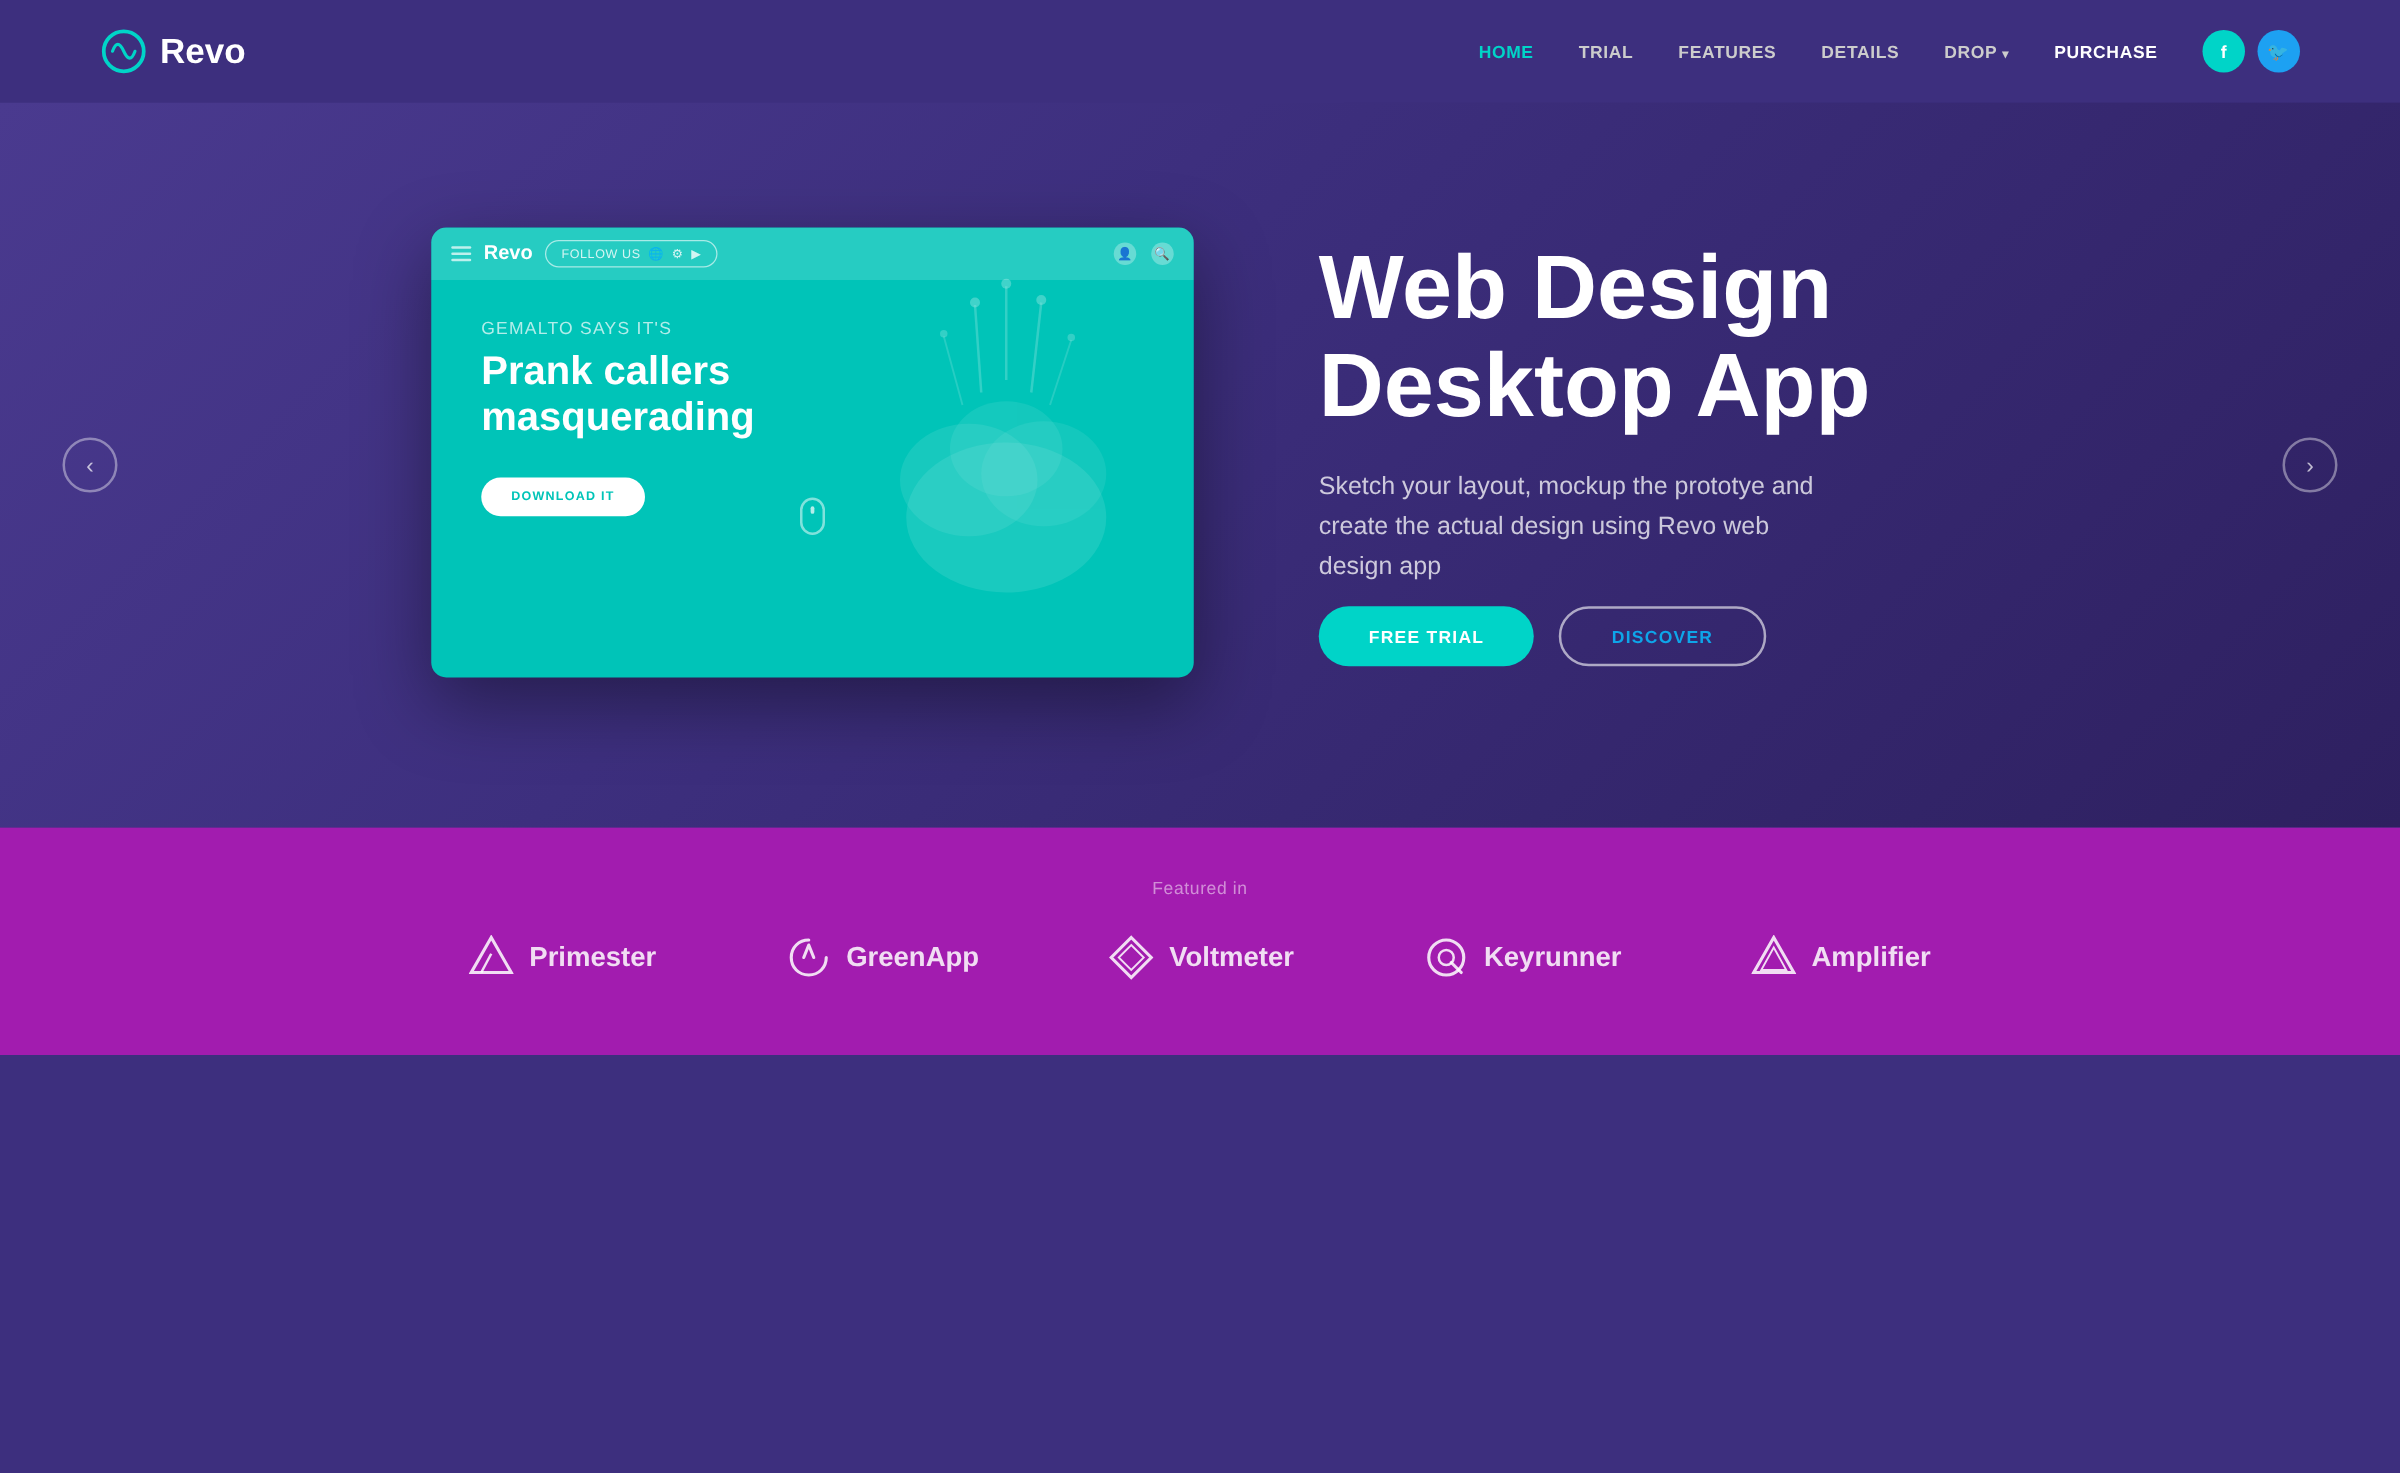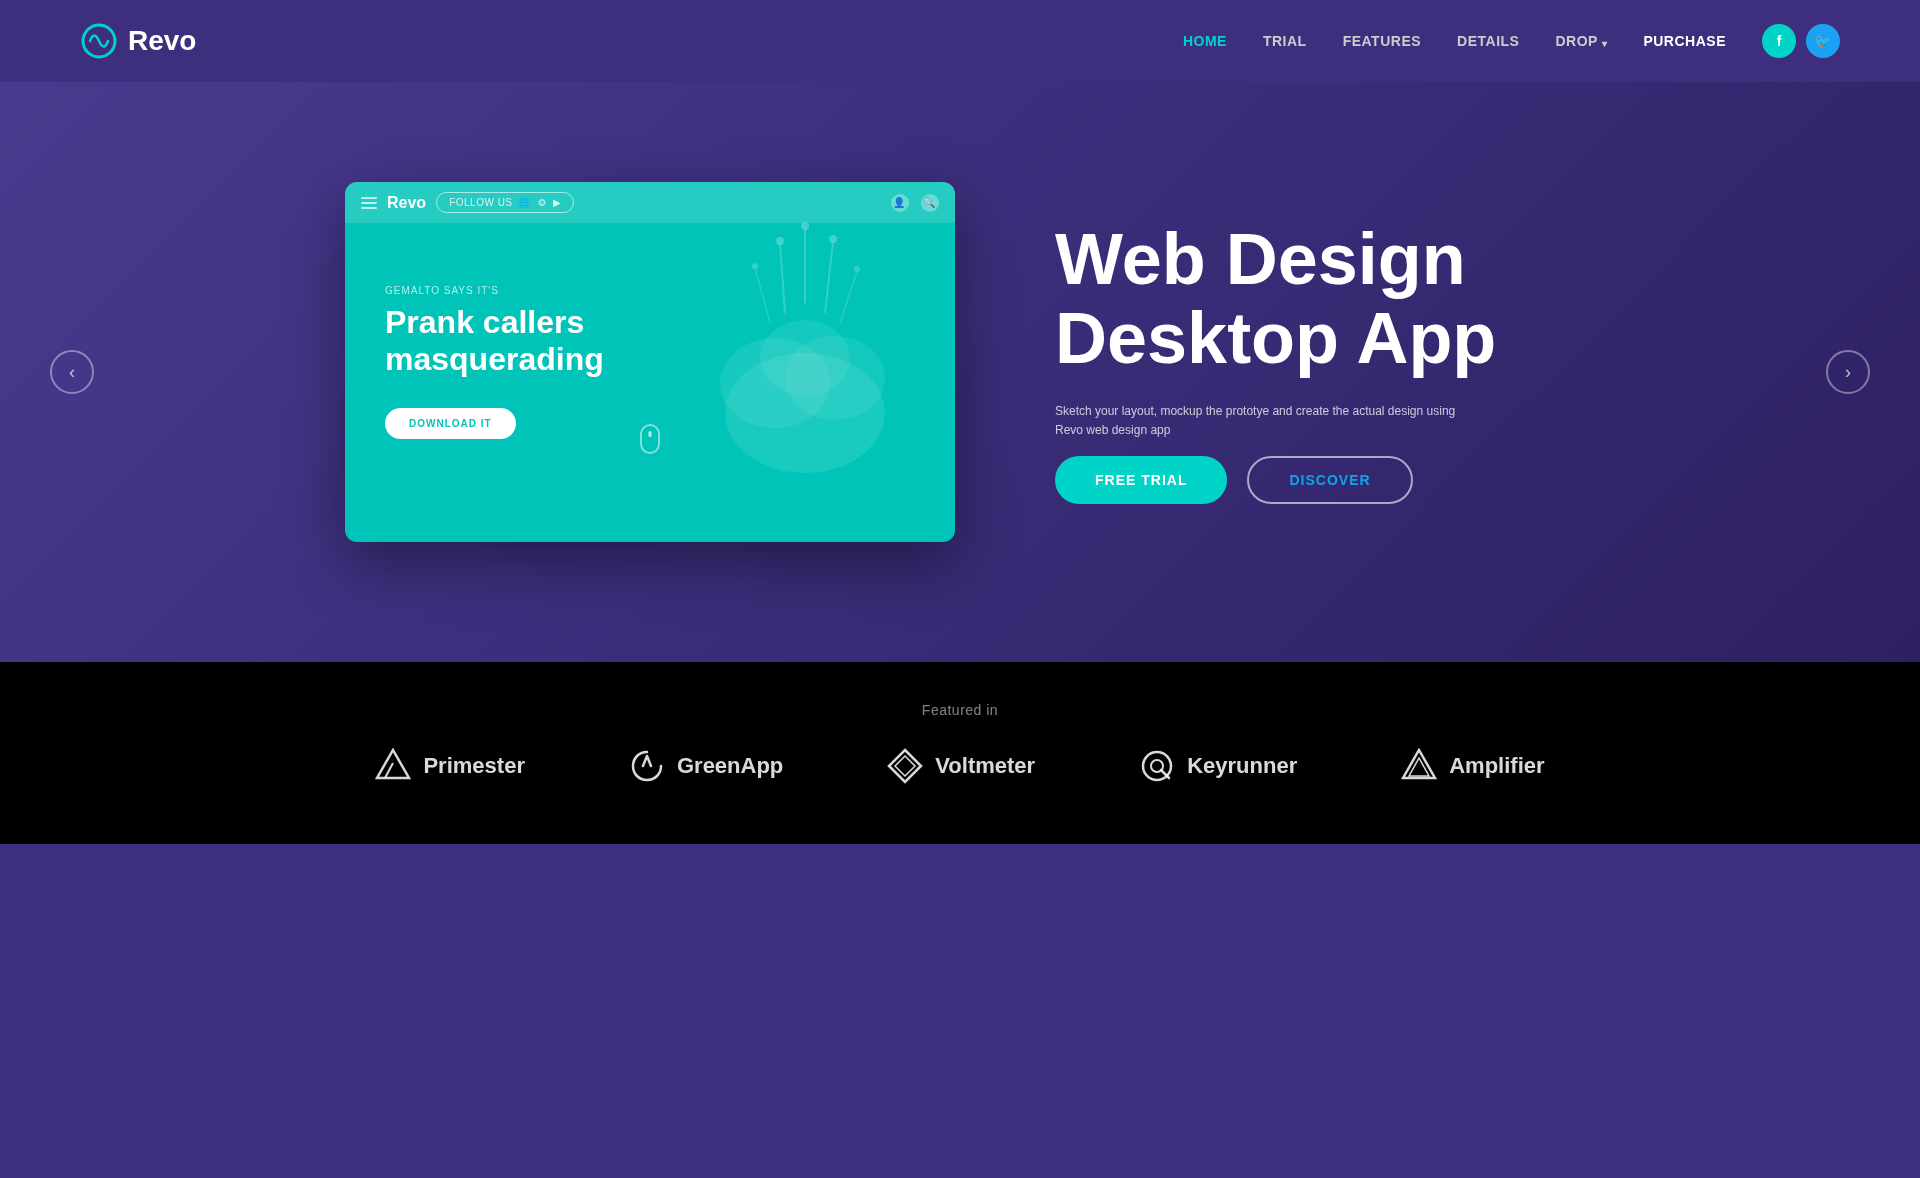--- a/index.html
+++ b/index.html
@@ -203,26 +203,25 @@
       font-size: 10px;
       color: #fff;
     }
 
     
     .preview-content {
       padding: 30px 40px;
       position: relative;
     }
     .preview-small-label {
-      font-size: 10px;
+      font-size: 14px;
       color: rgba(255,255,255,0.7);
       letter-spacing: 1px;
       text-transform: uppercase;
       margin-bottom: 8px;
-      margin-top: 32px;
     }
     .preview-headline {
       font-size: 32px;
       font-weight: 800;
       color: #fff;
       line-height: 1.15;
       margin-bottom: 30px;
     }
     .preview-download-btn {
       background: #fff;
@@ -271,21 +270,21 @@
 
     
     .hero-title {
       font-size: 72px;
       font-weight: 800;
       line-height: 1.1;
       color: #fff;
       margin-bottom: 24px;
     }
     .hero-subtitle {
-      font-size: 12px;
+      font-size: 20px;
       color: rgba(255,255,255,0.75);
       line-height: 1.6;
       margin-bottom: 16px;
       max-width: 420px;
     }
     .hero-buttons {
       display: flex;
       gap: 20px;
       align-items: center;
     }
@@ -307,21 +306,21 @@
       border-radius: 30px;
       padding: 14px 40px;
       font-size: 14px;
       font-weight: 700;
       letter-spacing: 1px;
       cursor: pointer;
     }
 
     
     .featured-section {
-      background: #000000;
+      background: #a21caf;
       padding: 40px 80px 60px;
       text-align: center;
     }
     .featured-label {
       font-size: 14px;
       color: rgba(255,255,255,0.5);
       margin-bottom: 30px;
       letter-spacing: 0.5px;
     }
     .featured-logos {

